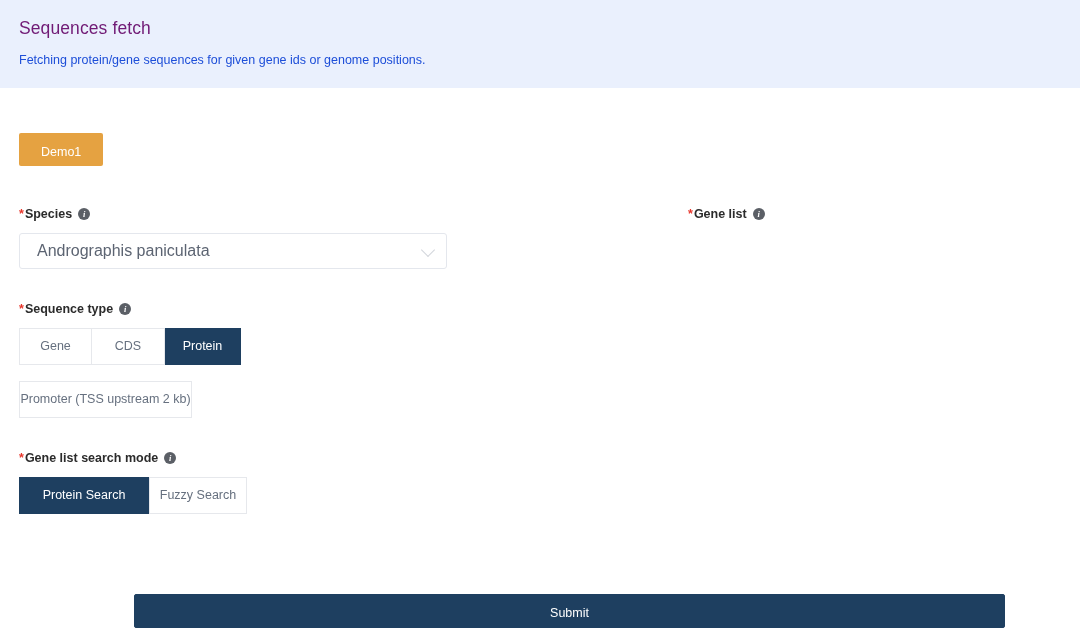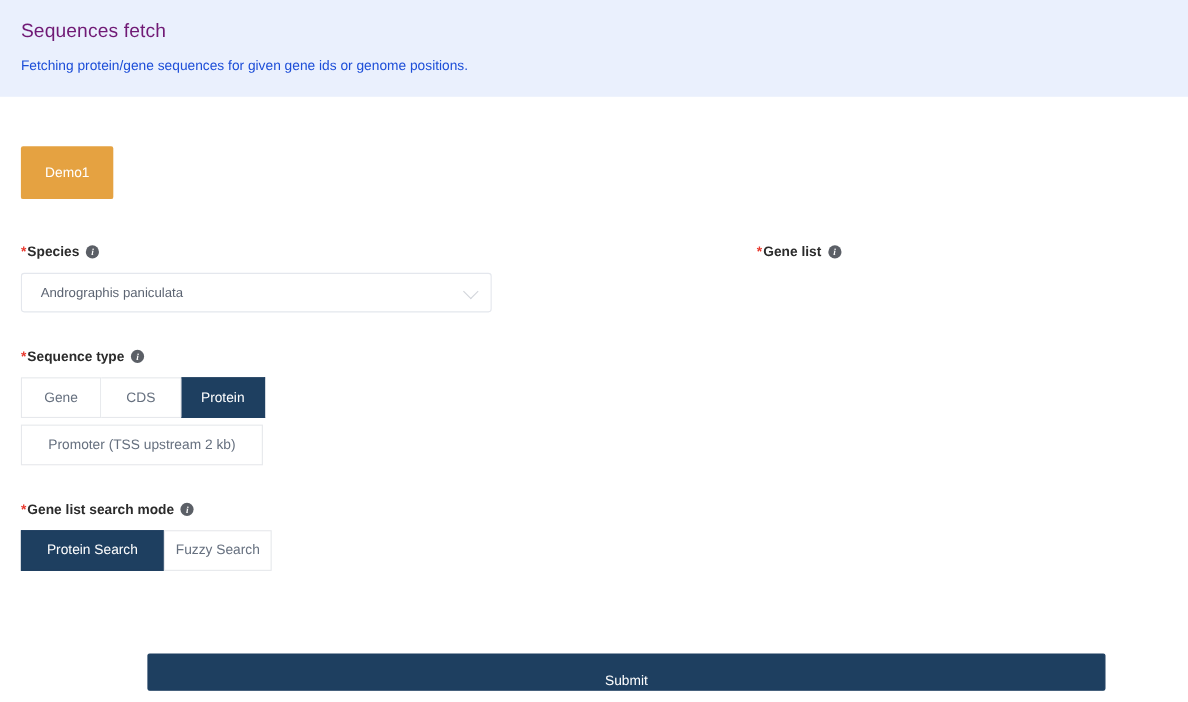--- a/index.html
+++ b/index.html
@@ -48,21 +48,21 @@
     padding-top: 45px;
   }
   .demo-btn {
     display: inline-block;
     background: #e5a241;
     color: #ffffff;
     font-size: 12.5px;
     border: none;
     border-radius: 2px;
     padding: 0 22px;
-    height: 48px;
+    height: 33px;
     line-height: 38px;
     cursor: pointer;
     font-family: inherit;
   }
 
   .columns {
     display: flex;
     align-items: flex-start;
     margin-top: 40px;
   }
@@ -107,21 +107,21 @@
     position: relative;
     width: 428px;
     height: 36px;
     border: 1px solid #e4e7ed;
     border-radius: 3px;
     background: #fff;
     box-sizing: border-box;
     display: flex;
     align-items: center;
     padding: 0 30px 0 17px;
-    font-size: 12px;
+    font-size: 16px;
     color: #5c6472;
     cursor: pointer;
   }
   .chev {
     position: absolute;
     right: 13px;
     top: 50%;
     width: 9px;
     height: 9px;
     margin-top: -6px;
@@ -153,21 +153,21 @@
   .seg-btn.active {
     background: #1e3f60;
     border-color: #1e3f60;
     color: #ffffff;
   }
   .seg-btn.active + .seg-btn { border-left: 1px solid #e6e8ec; }
 
   .w-gene    { width: 73px; }
   .w-cds     { width: 73px; }
   .w-protein { width: 76px; }
-  .w-promoter{ width: 220px; margin-top: 6px; }
+  .w-promoter{ width: 173px; margin-top: 16px; }
   .w-precise { width: 130px; }
   .w-fuzzy   { width: 98px; }
 
   .field-block { margin-bottom: 32px; }
   .field-block.tight { margin-bottom: 30px; }
 
   
   .gene-textarea {
     width: 371px;
     height: 264px;
@@ -197,21 +197,21 @@
     width: 100%;
     height: 34px;
     background: #1e3f60;
     border: 1px solid #1e3f60;
     color: #ffffff;
     font-size: 12.5px;
     font-family: inherit;
     border-radius: 2px;
     cursor: pointer;
     line-height: 32px;
-    padding: 8px;
+    padding: 2px;
   }
 </style>
 </head>
 <body>
 
 <div class="page-header">
   <h1>Sequences fetch</h1>
   <div class="page-subtitle">Fetching protein/gene sequences for given gene ids or genome positions.</div>
 </div>
 

